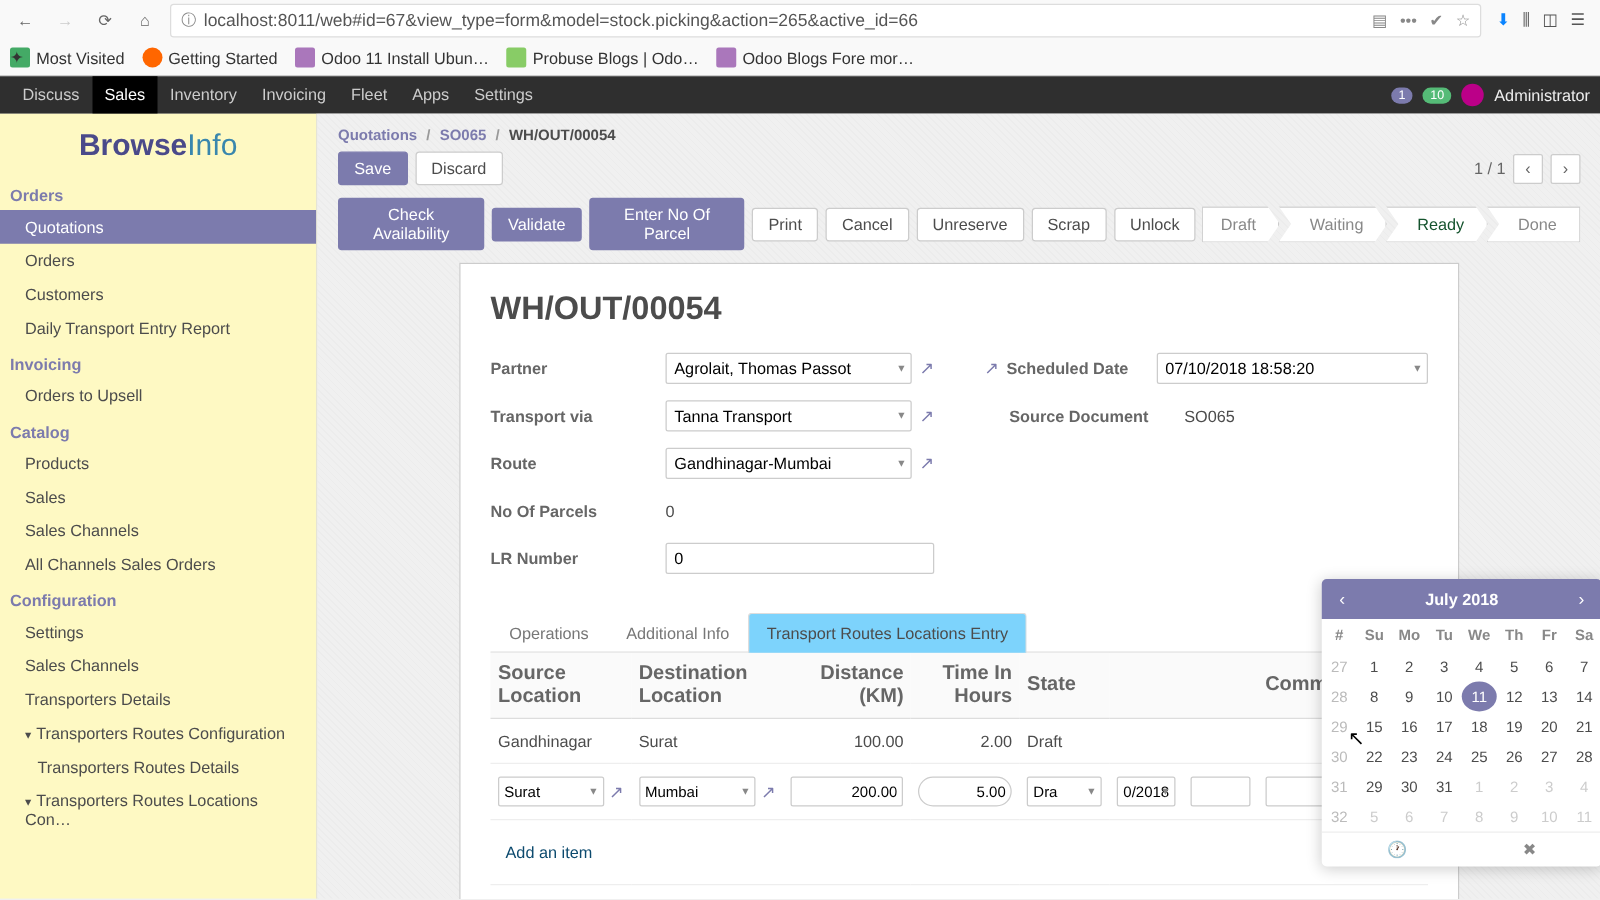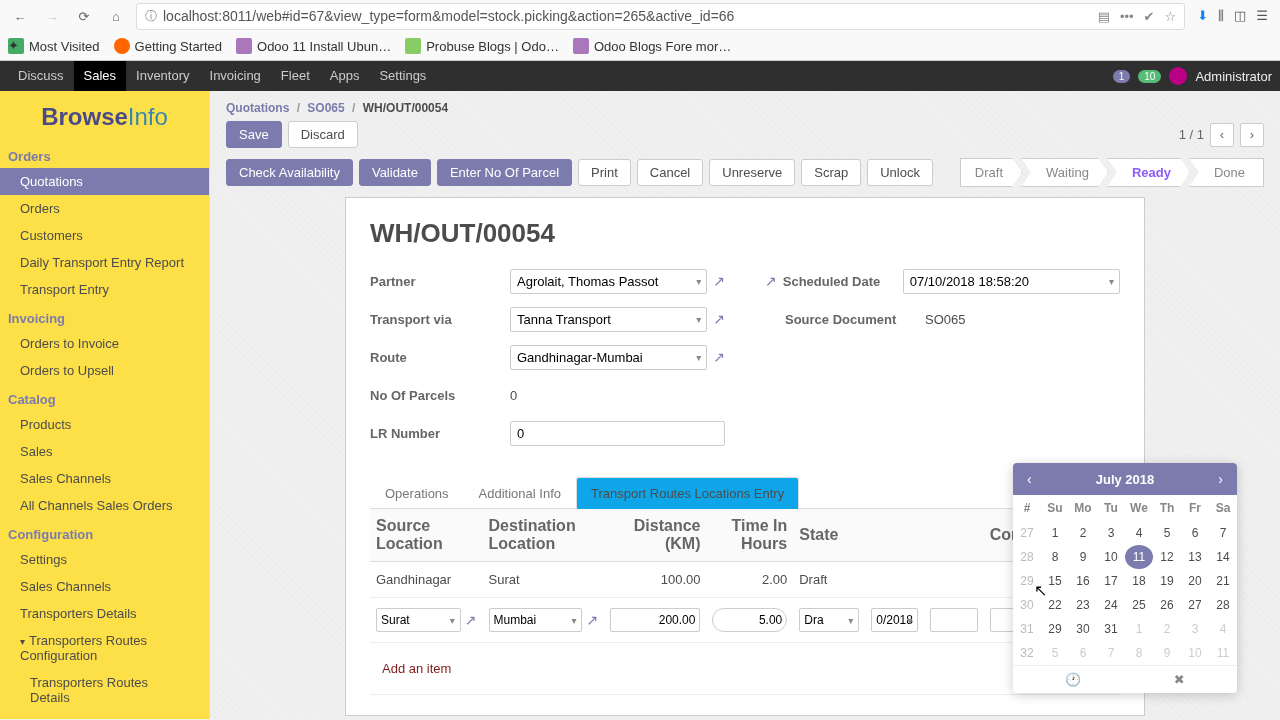--- a/index.html
+++ b/index.html
@@ -22,21 +22,21 @@
 
 .odoo-nav { background: #2f2f2f; color: #eee; display: flex; align-items: center; height: 30px; padding: 0 8px; }
 .odoo-nav a { color: #ccc; text-decoration: none; padding: 0 10px; font-size: 13px; line-height: 30px; }
 .odoo-nav a.active { background: #000; color: #fff; }
 .odoo-nav-right { margin-left: auto; display: flex; align-items: center; gap: 8px; font-size: 13px; }
 .badge-circle { background: #7c7bad; color: #fff; border-radius: 10px; padding: 1px 6px; font-size: 10px; }
 .avatar-sm { width: 18px; height: 18px; border-radius: 50%; background: #b08; }
 
 
 .app { display: flex; height: calc(100vh - 92px); }
-.sidebar { width: 210px; background: #fde047; border-right: 1px solid #ddd; overflow-y: auto; }
+.sidebar { width: 254px; background: #fef9c3; border-right: 1px solid #ddd; overflow-y: auto; }
 .logo { padding: 12px 0 10px; text-align: center; font-size: 24px; font-family: Georgia, serif; }
 .logo .b1 { color: #4a4a8a; font-weight: 600; }
 .logo .b2 { color: #3a87ad; }
 .nav-section { font-weight: bold; color: #7c7bad; padding: 8px 8px 4px; font-size: 13px; }
 .nav-item { padding: 6px 20px; color: #4c4c4c; cursor: pointer; font-size: 13px; }
 .nav-item.active { background: #7c7bad; color: #fff; }
 .nav-item.has-children::before { content: "▸"; margin-right: 4px; font-size: 10px; display: inline-block; }
 .nav-item.expanded::before { content: "▾"; }
 .nav-sub { padding-left: 30px; }
 
@@ -52,52 +52,52 @@
 .btn.primary { background: #7c7bad; color: #fff; border-color: #7c7bad; }
 .pager { margin-left: auto; display: flex; align-items: center; gap: 6px; color: #666; }
 .pager-btn { width: 24px; height: 24px; border: 1px solid #ccc; background: #fff; display: flex; align-items: center; justify-content: center; cursor: pointer; border-radius: 2px; }
 
 
 .status-row { display: flex; align-items: center; padding: 4px 16px 10px; gap: 6px; }
 .status-steps { margin-left: auto; display: flex; }
 .status-step { padding: 6px 18px 6px 24px; background: #fff; border: 1px solid #ccc; position: relative; font-size: 13px; color: #888; margin-left: -1px; clip-path: polygon(0 0, calc(100% - 10px) 0, 100% 50%, calc(100% - 10px) 100%, 0 100%, 10px 50%); }
 .status-step:first-child { clip-path: polygon(0 0, calc(100% - 10px) 0, 100% 50%, calc(100% - 10px) 100%, 0 100%); padding-left: 14px; }
 .status-step:last-child { clip-path: polygon(0 0, 100% 0, 100% 100%, 0 100%, 10px 50%); }
-.status-step.active { color: #8b5cf6; font-weight: bold; }
+.status-step.active { color: #14532d; font-weight: normal; }
 
 
 .sheet { background: #fff; margin: 0 auto; max-width: 800px; border: 1px solid #ccc; padding: 20px 24px; }
 .sheet h1 { font-size: 26px; color: #4c4c4c; margin-bottom: 18px; }
 .form-grid { display: flex; gap: 40px; }
 .form-col { flex: 1; }
 .form-row { display: flex; align-items: center; margin-bottom: 10px; min-height: 28px; }
 .form-label { width: 140px; font-weight: bold; font-size: 13px; color: #666; }
 .form-field { flex: 1; display: flex; align-items: center; gap: 6px; }
 .select-input, .text-input { width: 100%; border: 1px solid #ccc; border-radius: 2px; padding: 4px 6px; font-size: 13px; background: #fff; }
 .select-wrap { flex: 1; position: relative; }
 .select-wrap::after { content: "▾"; position: absolute; right: 6px; top: 50%; transform: translateY(-50%); color: #888; pointer-events: none; font-size: 10px; }
 .ext-link { color: #7c7bad; cursor: pointer; font-size: 14px; }
 .static-val { padding: 4px 0; color: #4c4c4c; }
 
 
 .tabs { display: flex; border-bottom: 1px solid #ddd; margin-top: 20px; }
 .tab { padding: 8px 14px; cursor: pointer; color: #777; font-size: 13px; border: 1px solid transparent; border-bottom: none; margin-bottom: -1px; }
-.tab.active { background: #0ea5e9; border-color: #ddd; color: #4c4c4c; border-radius: 3px 3px 0 0; }
+.tab.active { background: #7dd3fc; border-color: #ddd; color: #4c4c4c; border-radius: 3px 3px 0 0; }
 
 
 .data-table { width: 100%; border-collapse: collapse; margin-top: 0; }
 .data-table th { text-align: left; padding: 8px 6px; font-size: 16px; color: #666; font-weight: bold; border-bottom: 1px solid #ddd; background: #fafafa; }
 .data-table th.right { text-align: right; }
 .data-table td { padding: 10px 6px; border-bottom: 1px solid #eee; font-size: 13px; vertical-align: middle; }
 .data-table td.right { text-align: right; }
 .row-input { width: 100%; border: 1px solid #ccc; padding: 4px; font-size: 12px; border-radius: 2px; }
 .row-select { display: flex; align-items: center; gap: 4px; }
 .row-select .select-wrap { flex: 1; }
 .trash { color: #aaa; cursor: pointer; }
-.add-link { color: #7f1d1d; cursor: pointer; padding: 8px 6px; display: block; }
+.add-link { color: #0c4a6e; cursor: pointer; padding: 8px 6px; display: block; }
 
 
 .calendar-popup { position: absolute; background: #fff; box-shadow: 0 2px 12px rgba(0,0,0,0.2); border-radius: 4px; width: 224px; z-index: 100; top: 372px; left: 803px; }
 .cal-header { background: #7c7bad; color: #fff; display: flex; align-items: center; justify-content: space-between; padding: 6px 8px; border-radius: 4px 4px 0 0; }
 .cal-nav { cursor: pointer; padding: 2px 6px; font-size: 14px; }
 .cal-title { font-weight: bold; font-size: 13px; }
 .cal-grid { display: grid; grid-template-columns: repeat(8, 1fr); text-align: center; font-size: 12px; }
 .cal-dow { padding: 6px 0; color: #888; font-weight: bold; }
 .cal-wk { color: #bbb; padding: 5px 0; }
 .cal-day { padding: 5px 0; cursor: pointer; color: #4c4c4c; }
@@ -179,23 +179,21 @@
   <div class="sidebar">
     <div class="logo">
       <span class="b1">Browse</span><span class="b2">Info</span>
     </div>
     <div id="sidebar-content">
         <div class="nav-section">Orders</div>
         <div class="nav-item active">Quotations</div>
         <div class="nav-item">Orders</div>
         <div class="nav-item">Customers</div>
         <div class="nav-item">Daily Transport Entry Report</div>
-        <div class="nav-item">Transport Entry</div>
         <div class="nav-section">Invoicing</div>
-        <div class="nav-item">Orders to Invoice</div>
         <div class="nav-item">Orders to Upsell</div>
         <div class="nav-section">Catalog</div>
         <div class="nav-item">Products</div>
         <div class="nav-item">Sales</div>
         <div class="nav-item">Sales Channels</div>
         <div class="nav-item">All Channels Sales Orders</div>
         <div class="nav-section">Configuration</div>
         <div class="nav-item">Settings</div>
         <div class="nav-item">Sales Channels</div>
         <div class="nav-item">Transporters Details</div>

